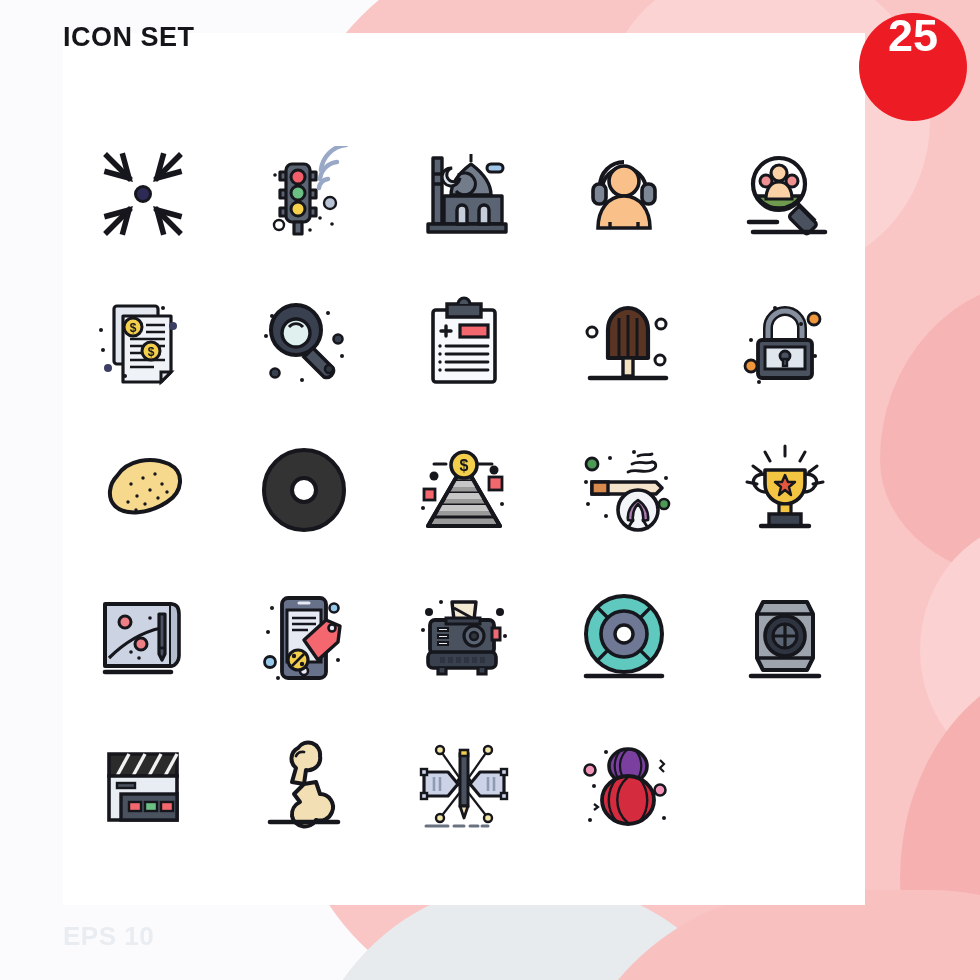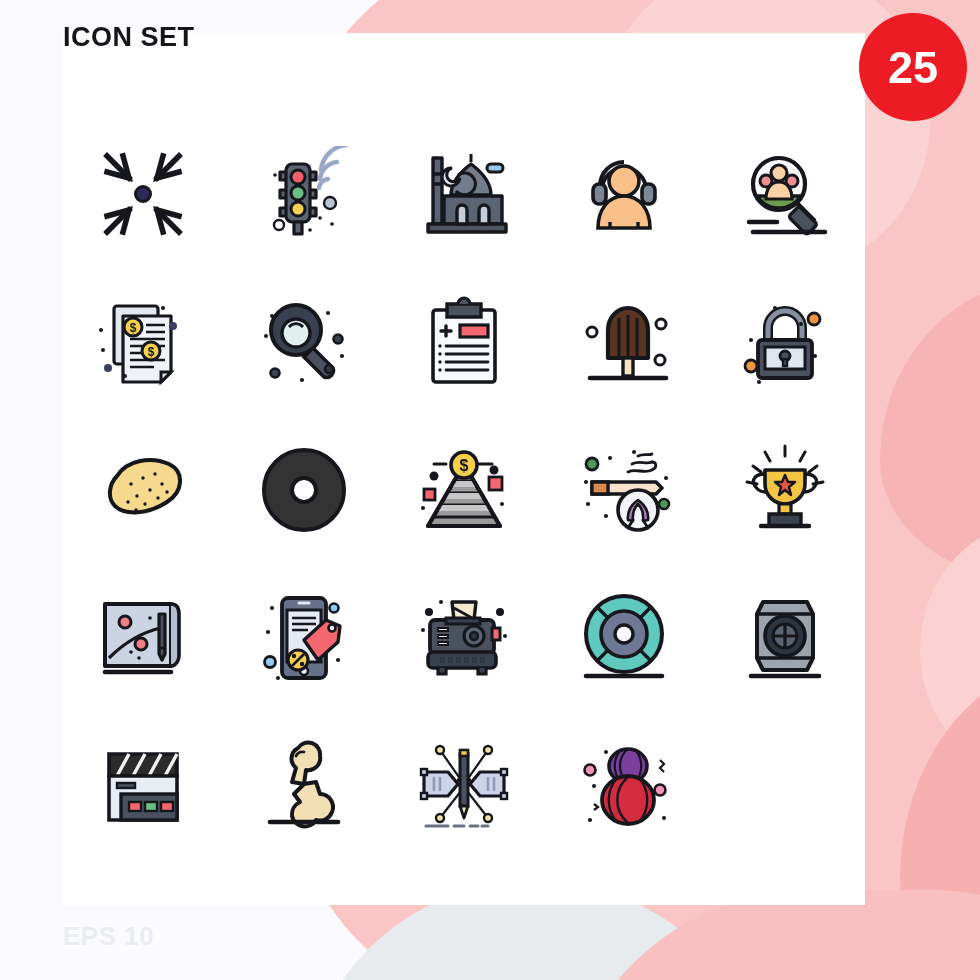--- a/index.html
+++ b/index.html
@@ -50,21 +50,21 @@
     margin:0;
   }
   .eps{
     position:absolute;left:63px;top:921px;z-index:5;
     font-size:26px;font-weight:bold;color:#e9edf1;letter-spacing:.5px;
     margin:0;
   }
   .badge{
     position:absolute;right:13px;top:13px;width:108px;height:108px;
     border-radius:50%;background:#ed1b24;z-index:6;
-    display:flex;align-items:center;justify-content:center;
+    display:flex;justify-content:center;
   }
   .badge span{
     color:#ffffff;font-size:45px;font-weight:bold;line-height:1;
   }
 
   .grid{
     position:absolute;left:63px;top:120px;width:802px;
     z-index:4;
     display:grid;grid-template-columns:repeat(5,1fr);
     grid-auto-rows:148px;

